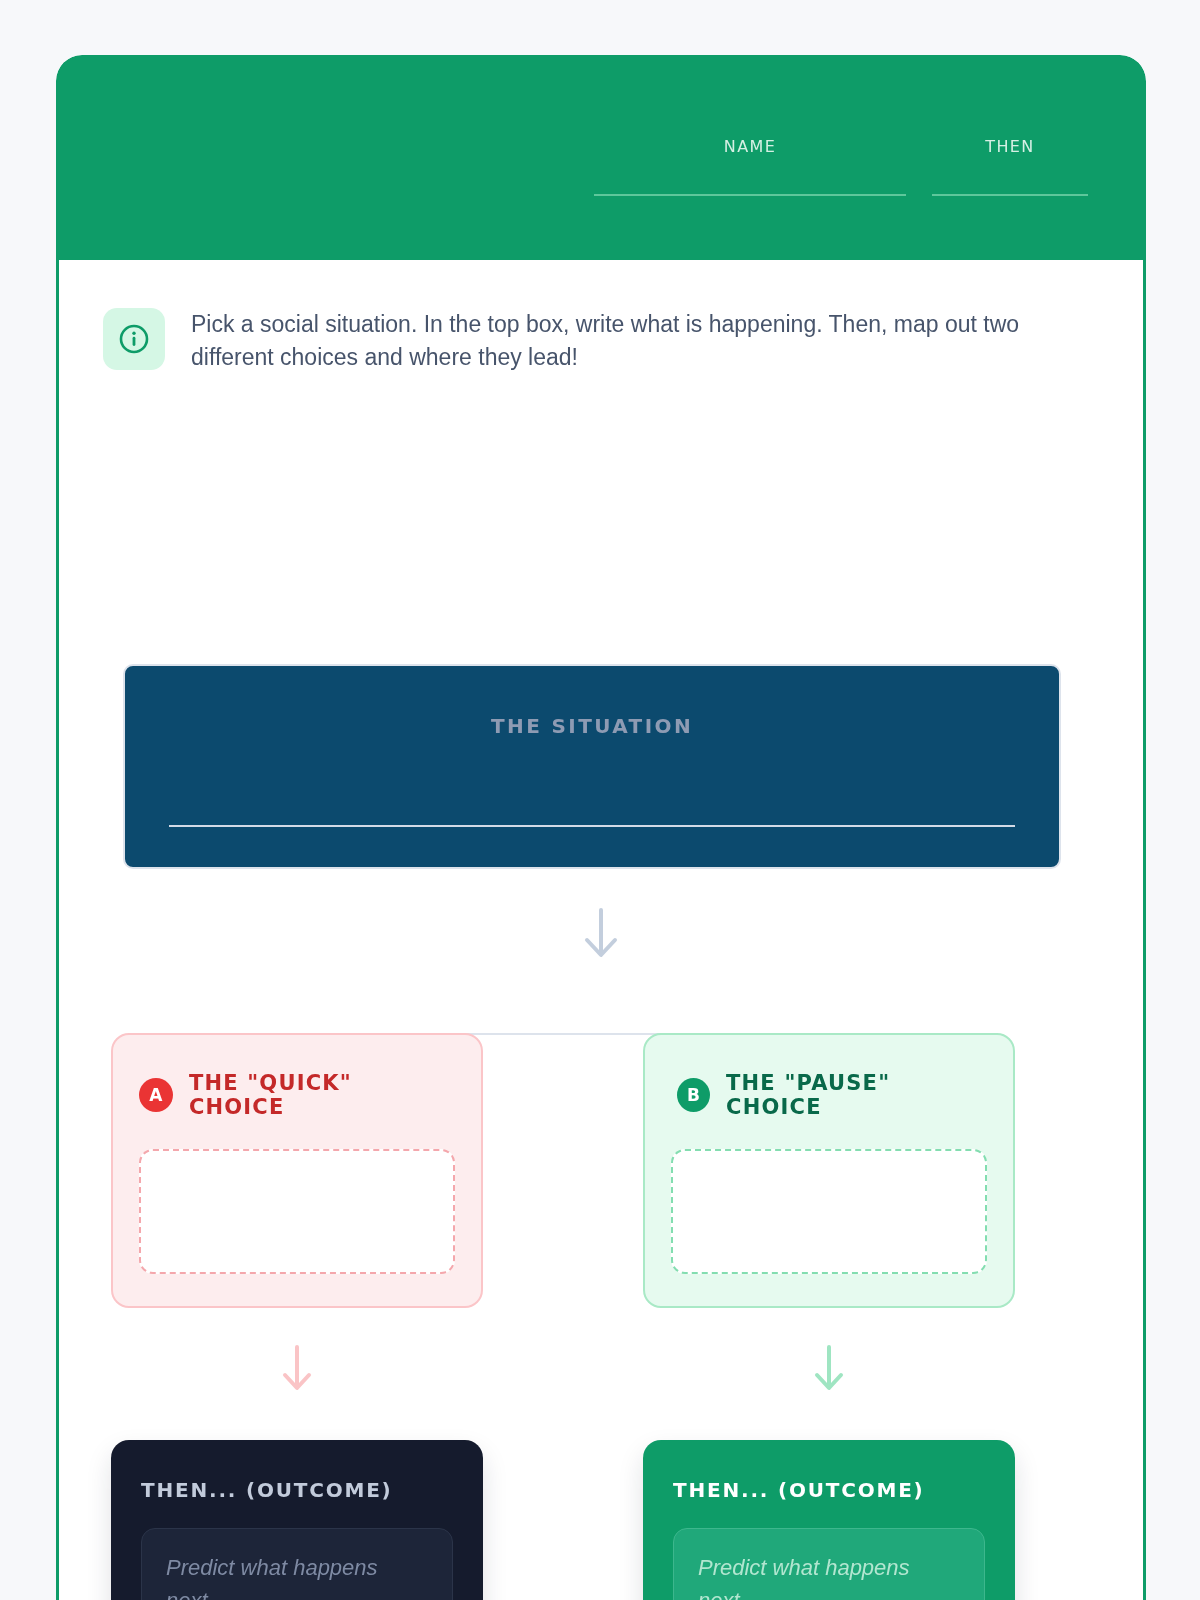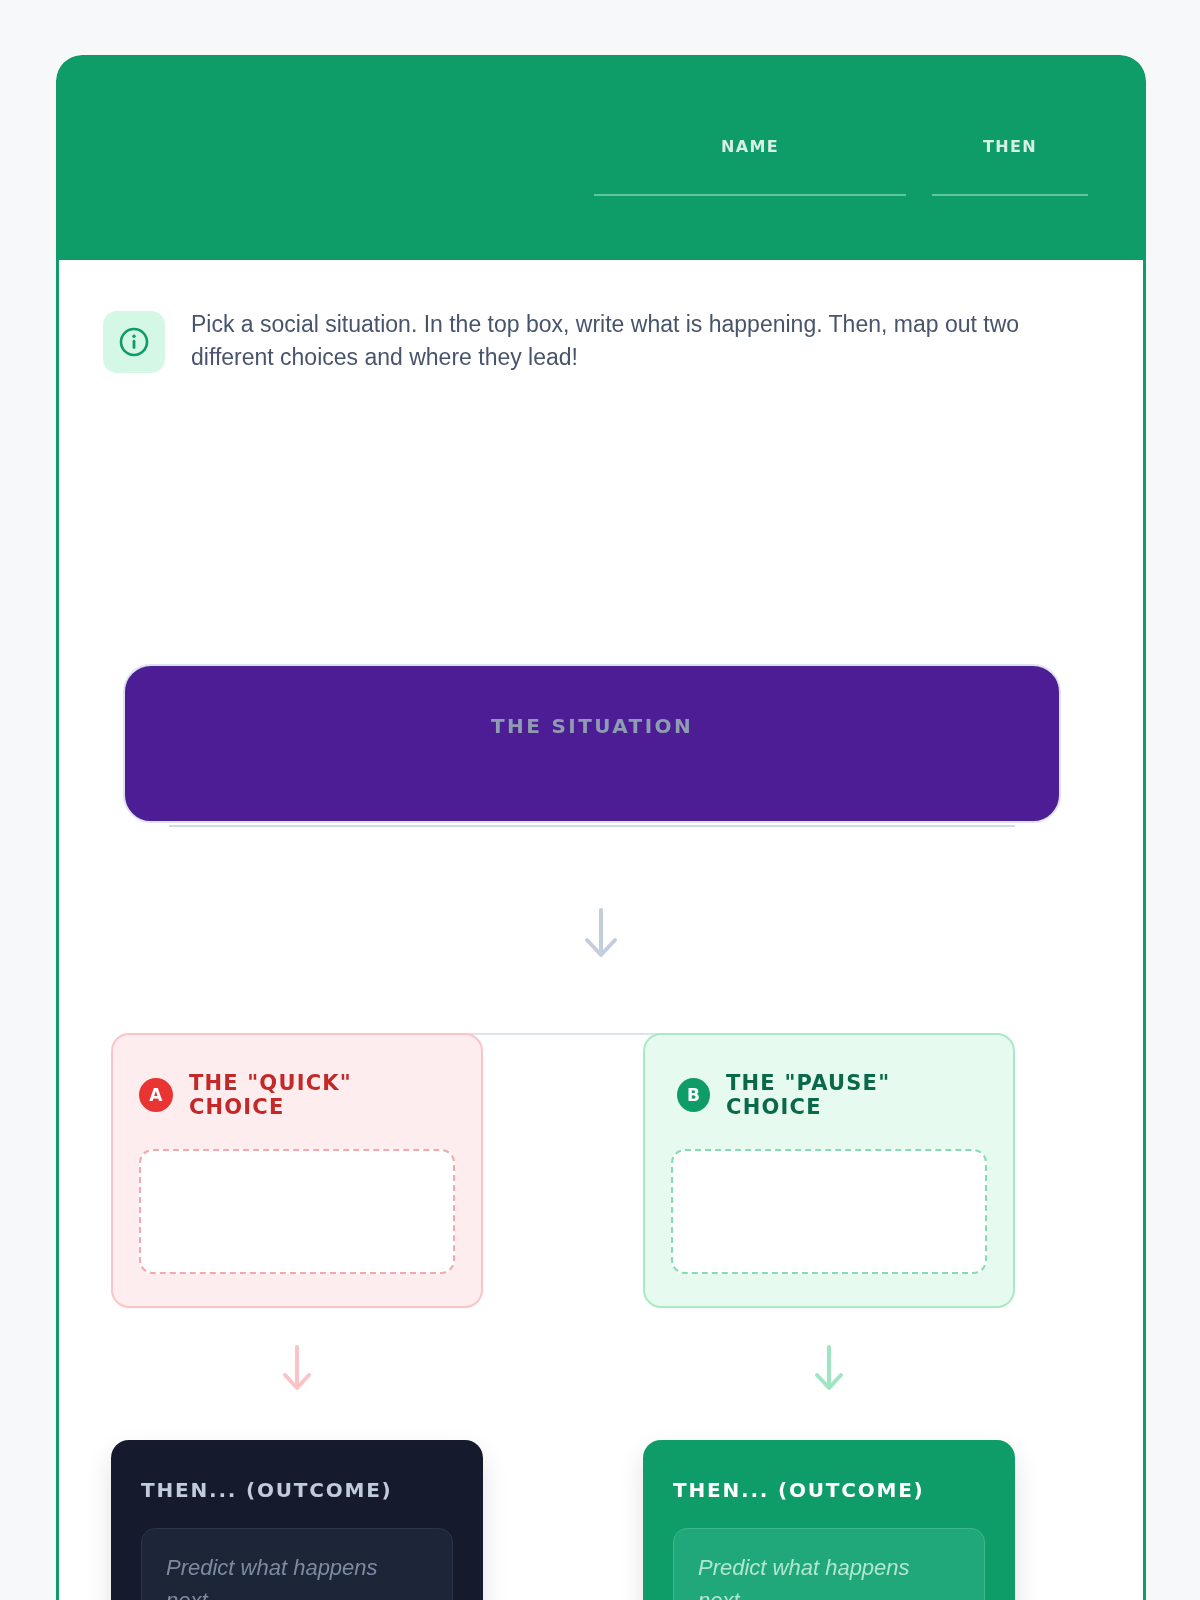--- a/index.html
+++ b/index.html
@@ -60,21 +60,21 @@
     display: flex;
     gap: 26px;
     align-items: flex-end;
   }
   .meta-field { position: relative; }
   .meta-field.name { width: 312px; }
   .meta-field.date { width: 156px; }
   .meta-label {
     color: #d5f0e4;
     font-size: 16px;
-    font-weight: bold;
+    font-weight: normal;
     letter-spacing: 1.4px;
     text-align: center;
     font-family: "DejaVu Sans", sans-serif;
     margin-bottom: 38px;
   }
   .meta-line { height: 2px; background: #5ec79b; width: 100%; }
 
   
   .body {
     position: relative;
@@ -82,21 +82,21 @@
     background: #ffffff;
     border-left: 3px solid #0e9c68;
     border-right: 3px solid #0e9c68;
   }
 
   
   .instruction {
     display: flex;
     gap: 26px;
     padding: 45px 52px 0 44px;
-    align-items: flex-end;
+    align-items: center;
   }
   .info-badge {
     flex: 0 0 auto;
     width: 62px; height: 62px;
     background: #d5f7e5;
     border-radius: 14px;
     display: flex; align-items: center; justify-content: center;
   }
   .info-badge svg { display: block; }
   .instruction-text {
@@ -104,24 +104,24 @@
     font-size: 23px;
     line-height: 1.42;
     max-width: 910px;
     padding-top: 3px;
   }
 
   
   .situation-box {
     position: absolute;
     left: 64px; top: 404px;
-    width: 938px; height: 159px;
-    background: #4c1d95;
+    width: 938px; height: 205px;
+    background: #0c4a6e;
     border: 2px solid #dde3ec;
-    border-radius: 28px;
+    border-radius: 10px;
   }
   .situation-label {
     text-align: center;
     margin-top: 48px;
     color: #8e9bb3;
     font-size: 20px;
     font-weight: bold;
     letter-spacing: 2.4px;
     font-family: "DejaVu Sans", sans-serif;
   }

